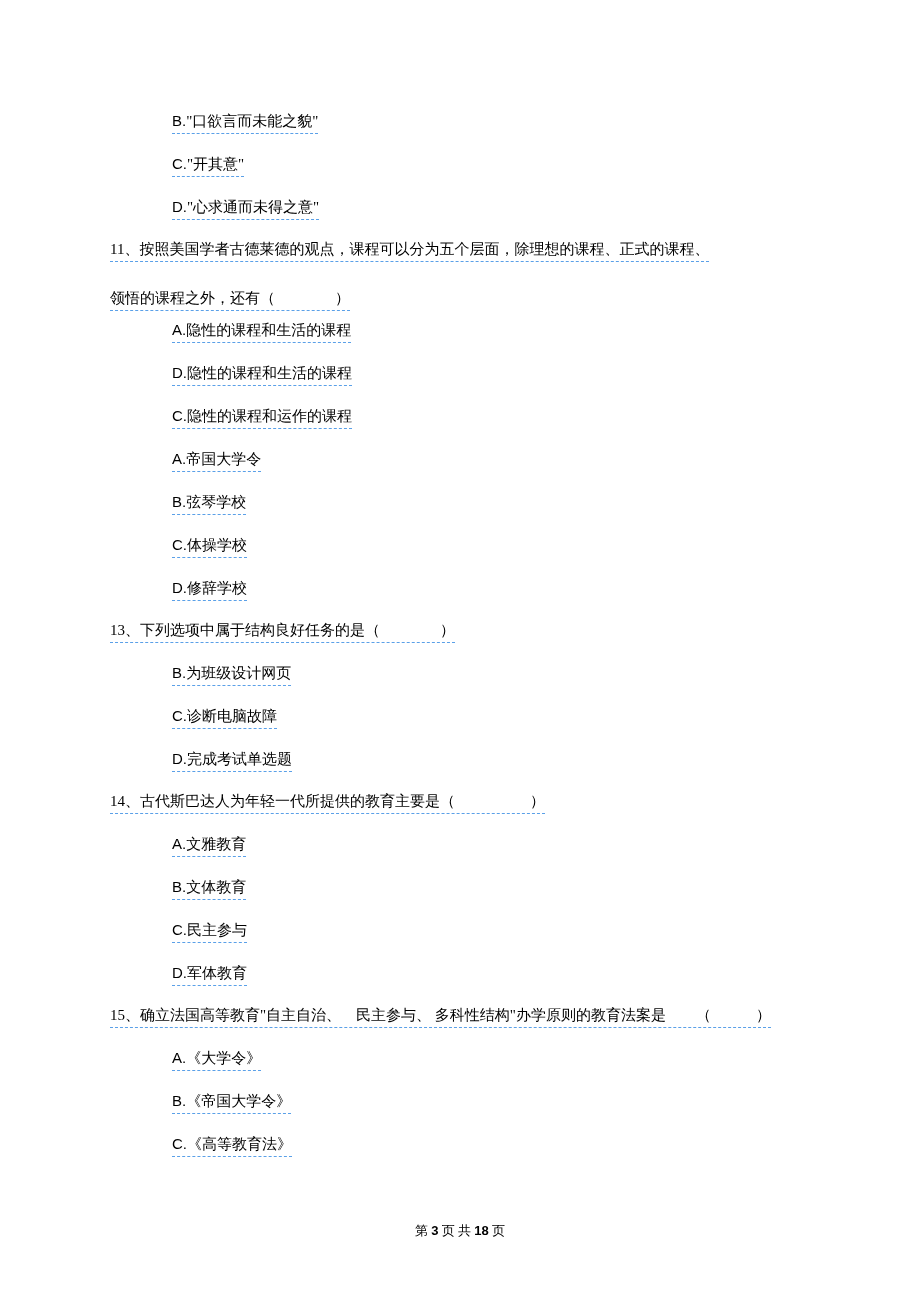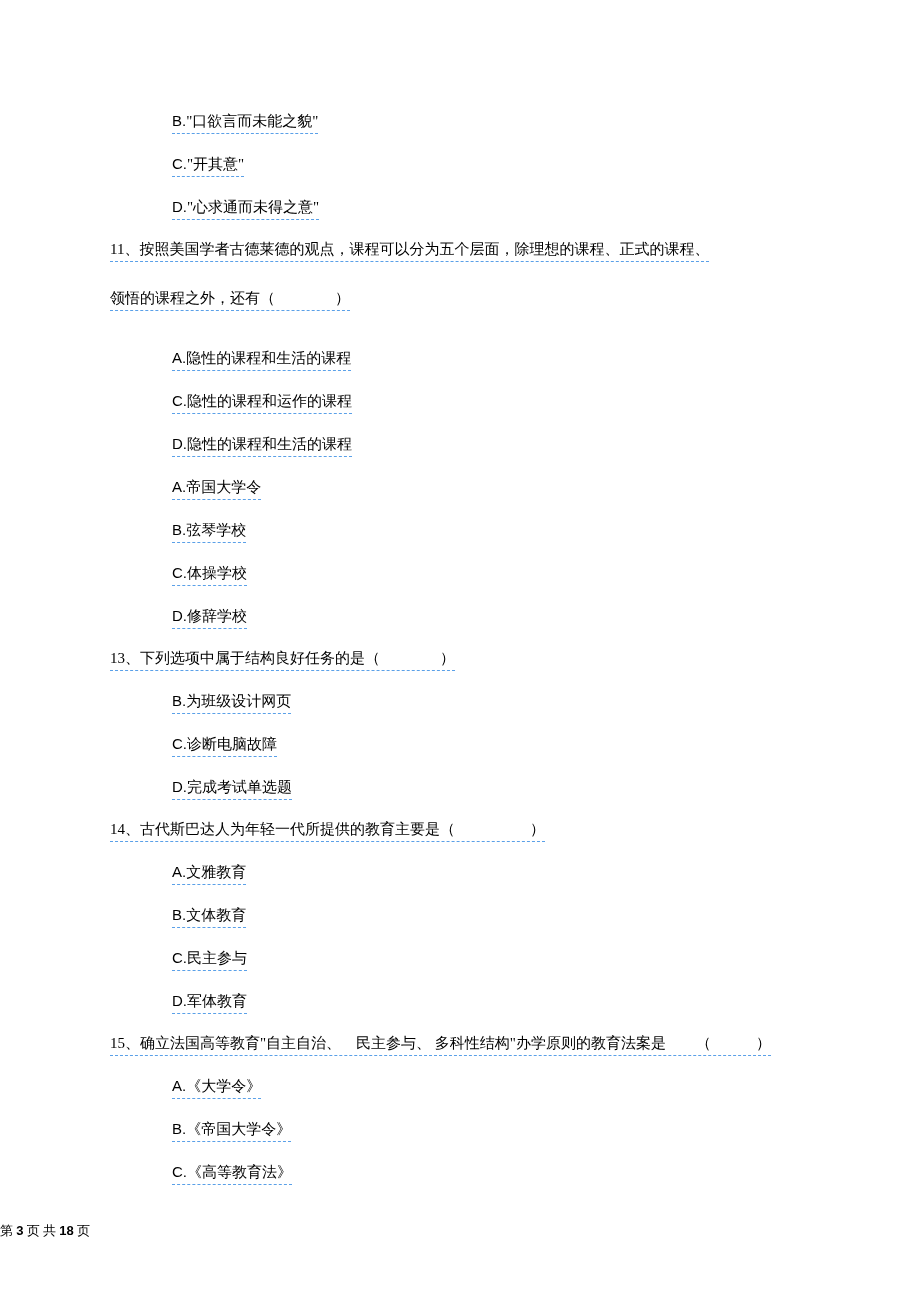--- a/index.html
+++ b/index.html
@@ -25,36 +25,36 @@
     }
     .question {
       margin-bottom: 19px;
       line-height: 1.4;
     }
     .question-num {
       font-family: Liberation Serif, serif;
     }
     .question-cont {
       margin-top: 26px;
-      margin-bottom: 36px;
+      margin-bottom: 8px;
     }
     .underline {
       border-bottom: 1px dashed #5aa0e8;
       display: inline-block;
       padding-bottom: 1px;
     }
     .blank {
       display: inline-block;
       letter-spacing: 0;
     }
     .footer {
       position: absolute;
       bottom: 63px;
       width: 920px;
-      text-align: left;
+      text-align: center;
       font-size: 13px;
       font-family: "SimSun", serif;
     }
     .footer .num {
       font-family: Arial, sans-serif;
       font-weight: bold;
     }
   </style>
 </head>
 <body>
@@ -81,22 +81,22 @@
     <span class="underline">
       <span class="question-num">11、</span><span>按照美国学者古德莱德的观点，课程可以分为五个层面，除理想的课程、正式的课程、</span>
     </span>
   </div>
   <div class="question question-cont">
     <span class="underline">
       <span>领悟的课程之外，还有（</span><span class="blank">　　　　</span><span>）</span>
     </span>
   </div>
   <div class="option"><span class="underline"><span class="option-letter">A.</span><span>隐性的课程和生活的课程</span></span></div>
+  <div class="option"><span class="underline"><span class="option-letter">D.</span><span>隐性的课程和生活的课程</span></span></div>
   <div class="option"><span class="underline"><span class="option-letter">C.</span><span>隐性的课程和运作的课程</span></span></div>
-  <div class="option"><span class="underline"><span class="option-letter">D.</span><span>隐性的课程和生活的课程</span></span></div>
 
   <div class="option"><span class="underline"><span class="option-letter">A.</span><span>帝国大学令</span></span></div>
   <div class="option"><span class="underline"><span class="option-letter">B.</span><span>弦琴学校</span></span></div>
   <div class="option"><span class="underline"><span class="option-letter">C.</span><span>体操学校</span></span></div>
   <div class="option"><span class="underline"><span class="option-letter">D.</span><span>修辞学校</span></span></div>
 
   <div class="question">
     <span class="underline">
       <span class="question-num">13、</span><span>下列选项中属于结构良好任务的是（</span><span class="blank">　　　　</span><span>）</span>
     </span>

